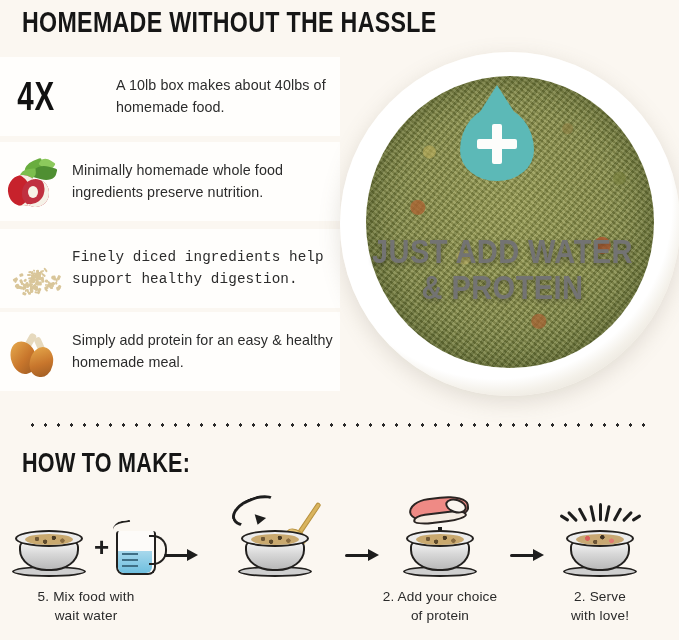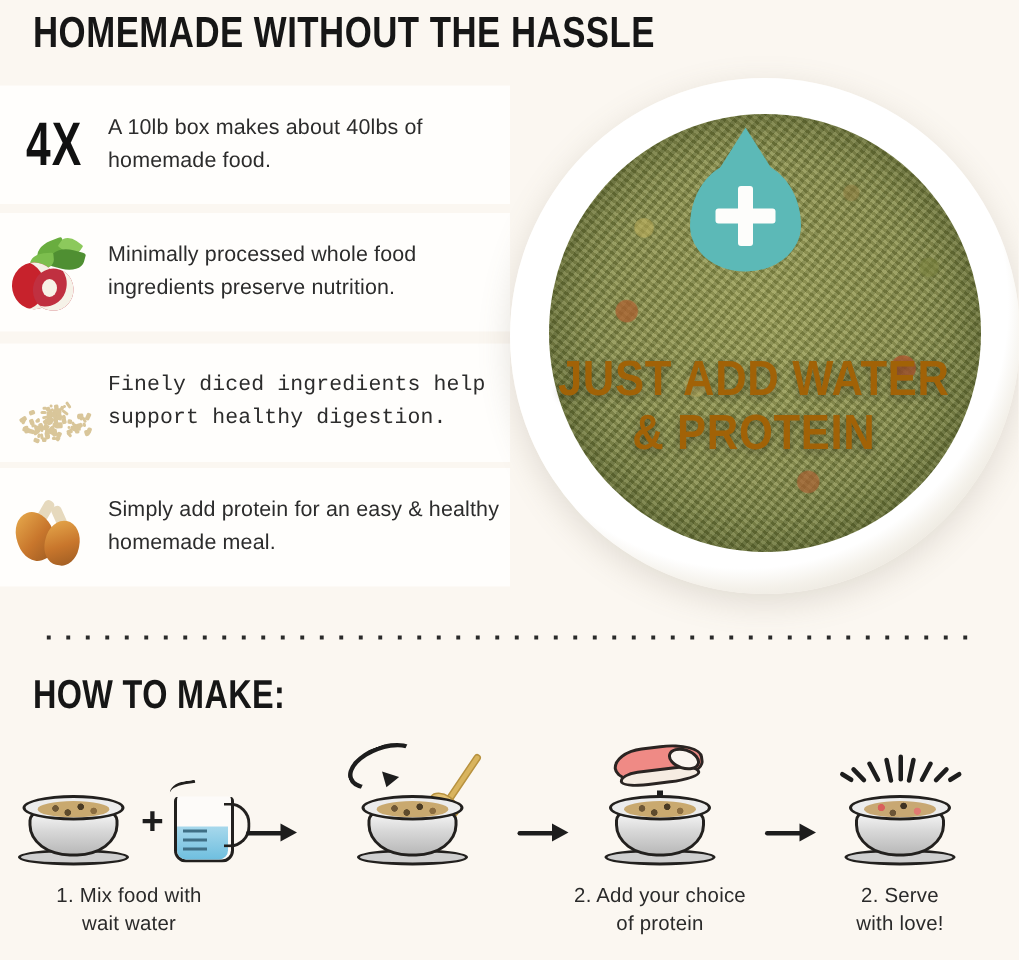--- a/index.html
+++ b/index.html
@@ -21,21 +21,21 @@
     color:#161616;white-space:nowrap;
   }
 
   
   .rows{position:absolute;left:0;top:57px;width:679px;height:340px;}
   .row{
     position:absolute;left:0;width:340px;height:79px;
     background:#fffefc;
     display:flex;align-items:center;
   }
-  .row.r1{top:0;}
+  .row.r1{top:0;gap:44px;}
   .row.r2{top:85px;}
   .row.r3{top:172px;font-family:Liberation Mono, monospace;}
   .row.r4{top:255px;}
   .row-icon{
     width:72px;min-width:72px;height:70px;
     display:flex;align-items:center;justify-content:center;
     position:relative;
   }
   .row-text{
     font-size:14.3px;line-height:1.52;color:#2c2c2c;
@@ -108,21 +108,21 @@
     content:"";position:absolute;left:50%;top:-22px;margin-left:-19px;
     width:0;height:0;border-left:19px solid transparent;border-right:19px solid transparent;
     border-bottom:30px solid #5cb9b7;
   }
   .plus-v,.plus-h{position:absolute;background:#fdfdfb;border-radius:2px;}
   .plus-v{width:10px;height:40px;left:32px;top:17px;}
   .plus-h{width:40px;height:10px;left:17px;top:32px;}
   .bowl-caption{
     position:absolute;left:0;top:182px;width:325px;text-align:center;
     font-family:"Liberation Sans Narrow","Liberation Sans",sans-serif;
-    font-weight:700;color:#a16207;font-size:33px;line-height:1.08;
+    font-weight:700;color:#737373;font-size:33px;line-height:1.08;
     letter-spacing:.5px;text-shadow:0 2px 6px rgba(0,0,0,.35);
   }
   .bowl-caption .ln{display:block;transform:scaleX(.88);}
 
   
   .divider{
     position:absolute;left:26px;top:423px;width:628px;height:4px;
     background-image:radial-gradient(circle, #2a2a2a 1.5px, transparent 1.6px);
     background-size:13px 4px;background-repeat:repeat-x;
   }
@@ -270,21 +270,21 @@
         <div class="ico">
           <span class="leaf l1"></span>
             <span class="leaf l4"></span>
           <span class="leaf l2"></span>
             <span class="leaf l3"></span>
           <span class="apple-a"></span>
             <span class="apple-b"></span>
             <span class="apple-core"></span>
         </div>
       </div>
-      <div class="row-text">Minimally processed whole food ingredients preserve nutrition.</div>
+      <div class="row-text">Minimally homemade whole food ingredients preserve nutrition.</div>
     </div>
 
     <div class="row r3">
       <div class="row-icon">
         <div class="ico">
           <div class="pile" id="pile">
               <span class="bit" style="width: 3.6px; height: 2.2px; left: 19.2px; top: 24.5px; background: rgb(217, 198, 154); transform: rotate(80deg);"></span>
               <span class="bit" style="width: 3.6px; height: 3px; left: 45.7px; top: 31.8px; background: rgb(217, 198, 154); transform: rotate(74deg);"></span>
               <span class="bit" style="width: 2.9px; height: 1.8px; left: 29.7px; top: 15.7px; background: rgb(217, 198, 154); transform: rotate(90deg);"></span>
               <span class="bit" style="width: 2.8px; height: 2.9px; left: 21.9px; top: 21.8px; background: rgb(217, 198, 154); transform: rotate(88deg);"></span>
@@ -430,21 +430,21 @@
           <span class="line" style="bottom:20px;"></span>
           <span class="spout"></span>
           <span class="handle"></span>
         </div>
         <div class="arrow a1">
           <span class="shaft"></span>
             <span class="head"></span>
         </div>
       </div>
       <div class="cap">
-        <div>1. Mix food with</div>
+        <div>5. Mix food with</div>
         <div>wait water</div>
       </div>
     </div>
 
     <div class="step s2">
       <div class="art">
         <div class="stir">
           <span class="ring"></span>
             <span class="tip"></span>
         </div>

